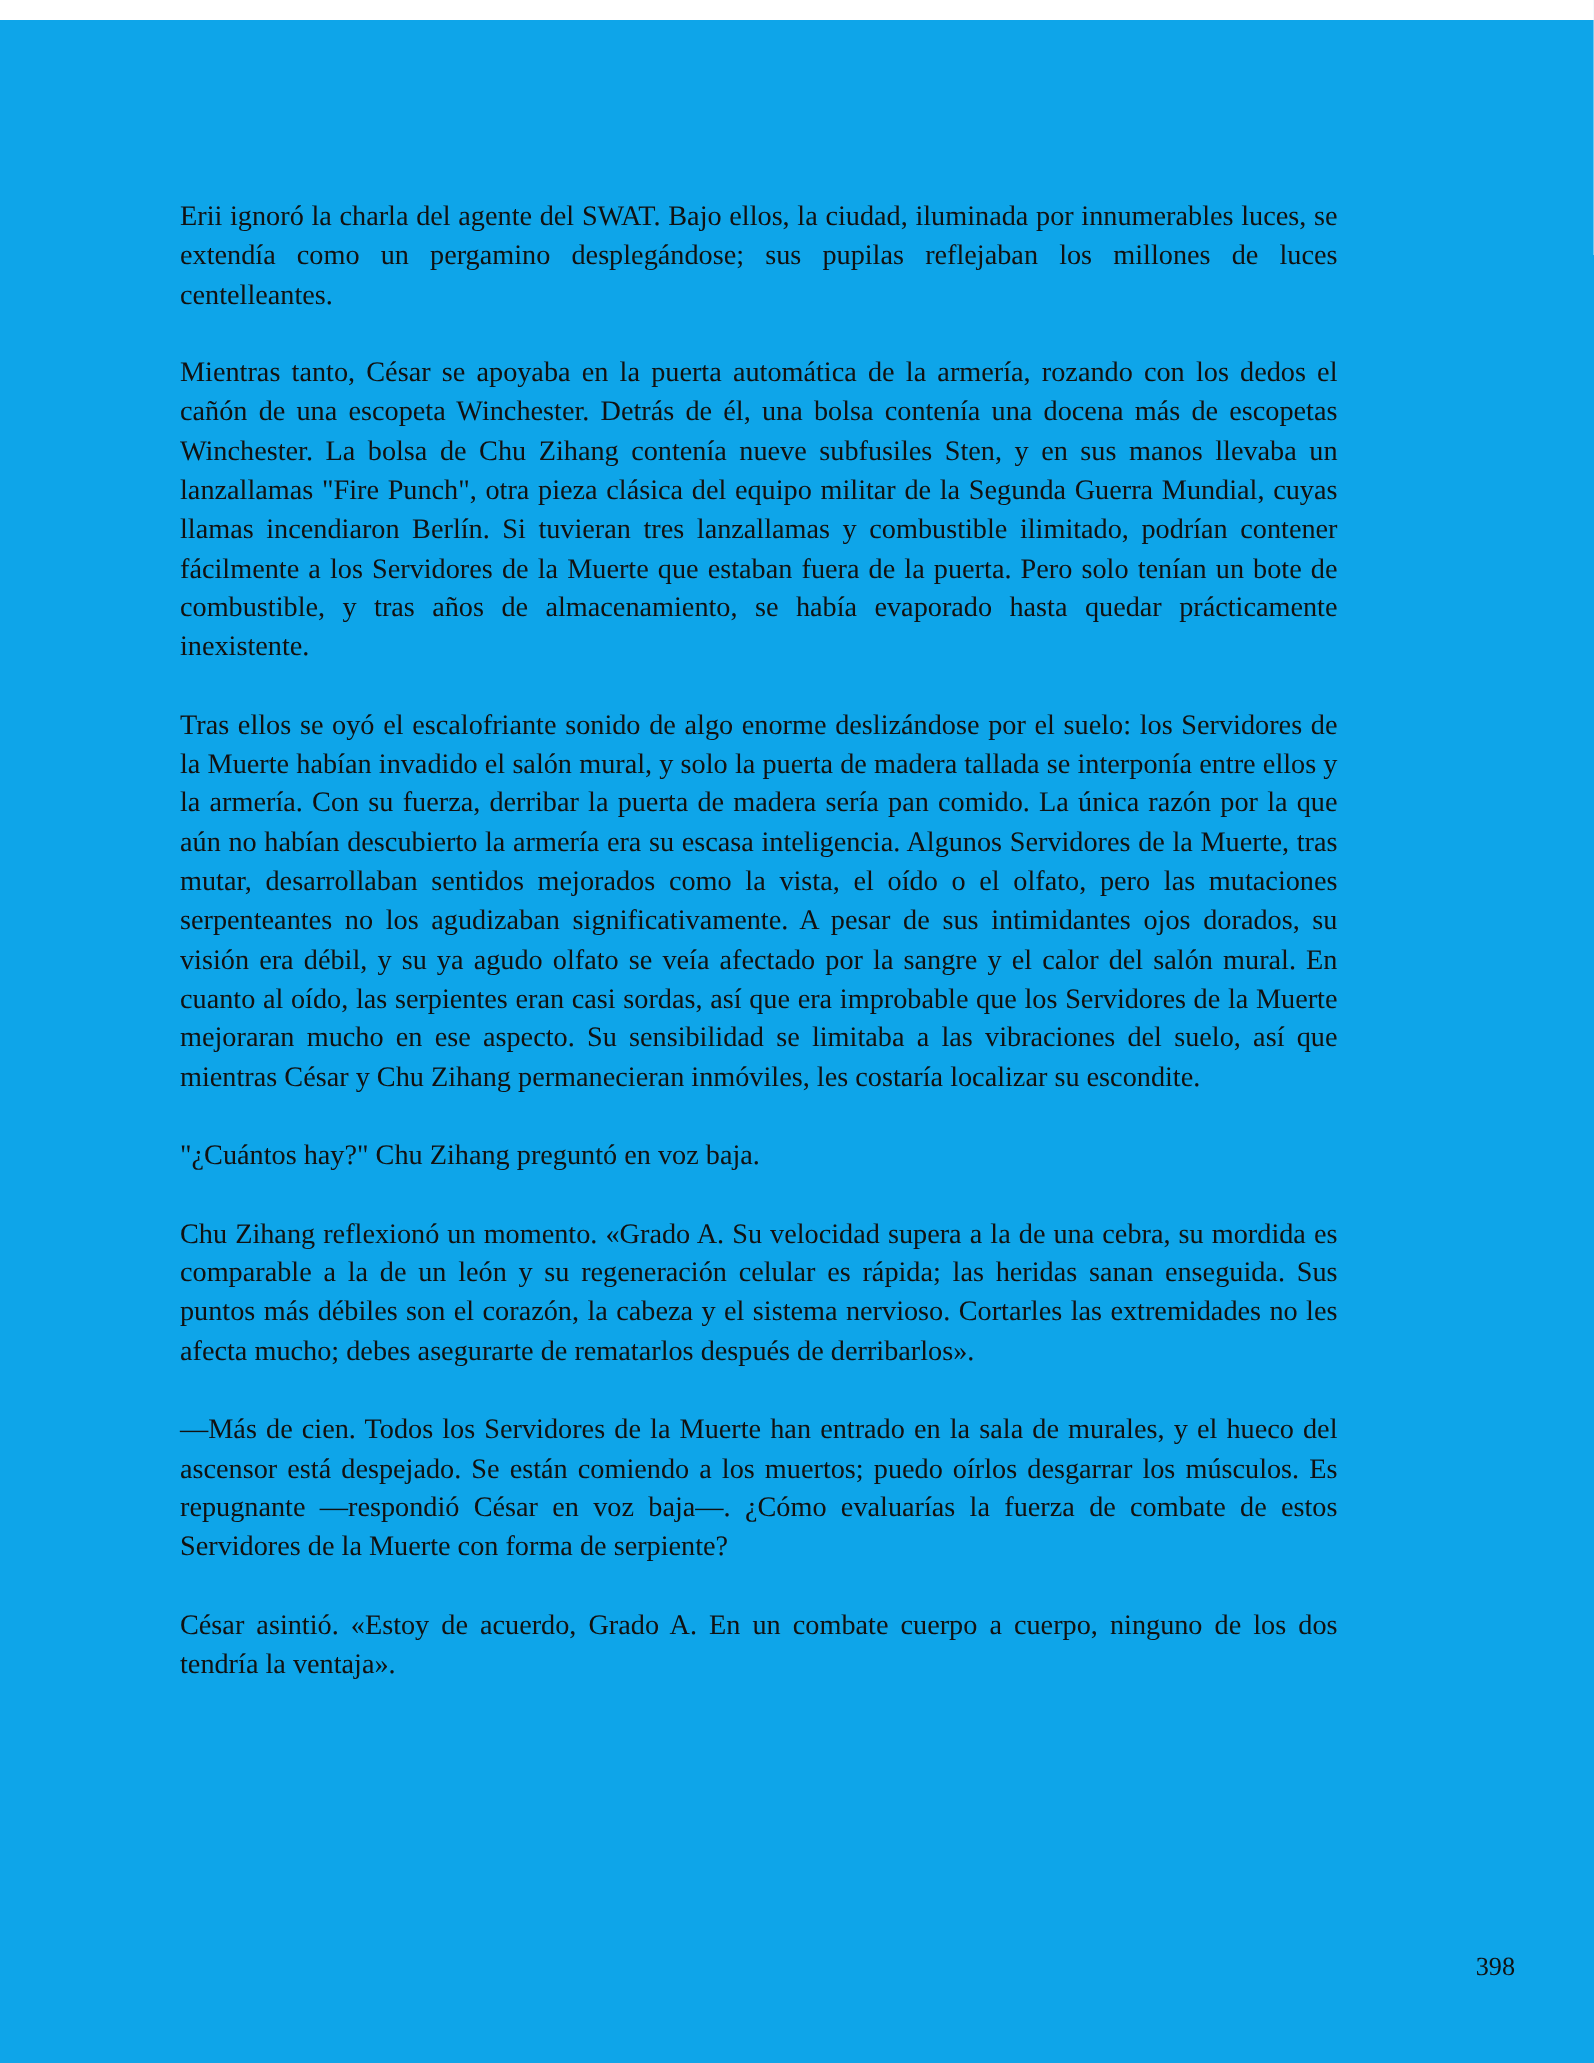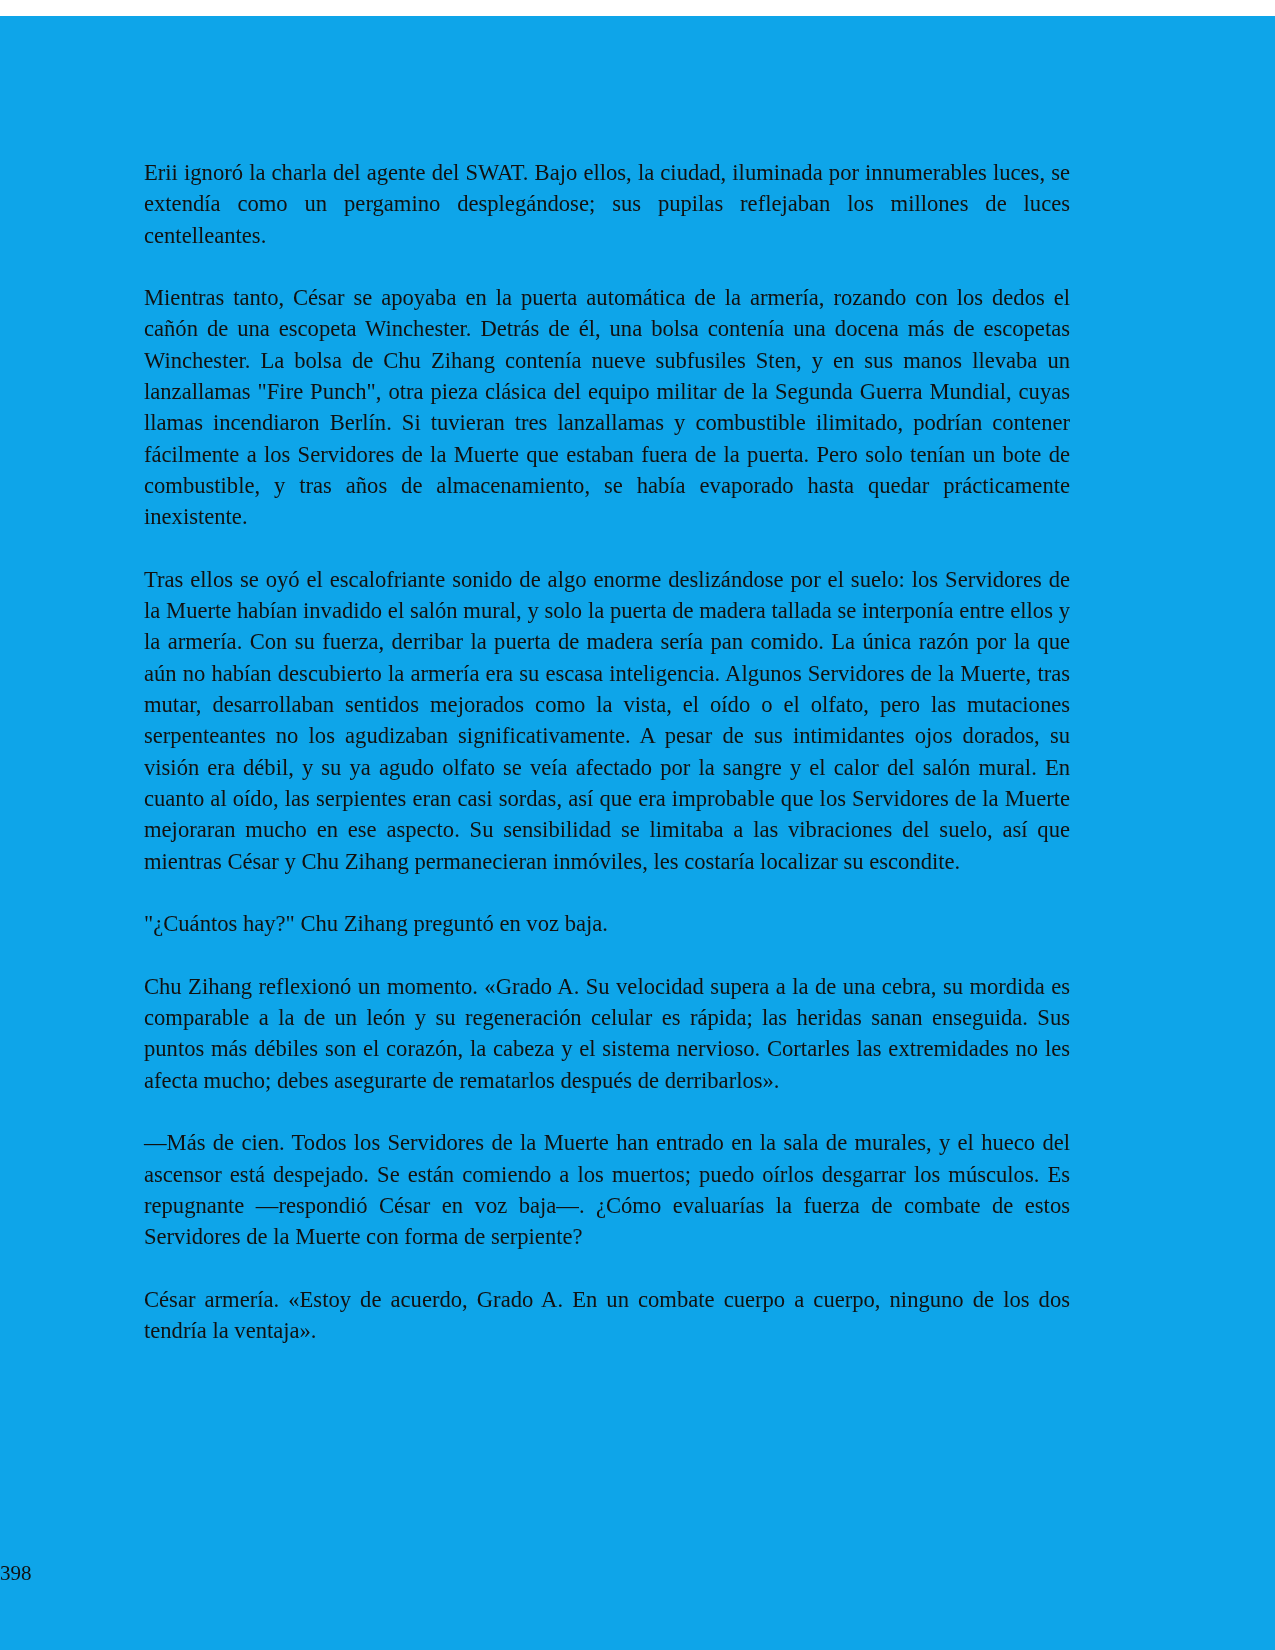--- a/index.html
+++ b/index.html
@@ -38,34 +38,34 @@
       hyphens: none;
     }
     .para:last-child {
       margin-bottom: 0;
     }
     .page-number {
       position: absolute;
       left: 0;
       width: 1212px;
       top: 1545px;
-      text-align: left;
+      text-align: right;
       font-family: "Liberation Serif", serif;
       font-size: 21px;
       line-height: 24px;
       color: #111111;
     }
   </style>
 </head>
 <body>
 
 <div class="page">
   <div class="body-text">
     <p class="para">Erii ignoró la charla del agente del SWAT. Bajo ellos, la ciudad, iluminada por innumerables luces, se extendía como un pergamino desplegándose; sus pupilas reflejaban los millones de luces centelleantes.</p>
     <p class="para">Mientras tanto, César se apoyaba en la puerta automática de la armería, rozando con los dedos el cañón de una escopeta Winchester. Detrás de él, una bolsa contenía una docena más de escopetas Winchester. La bolsa de Chu Zihang contenía nueve subfusiles Sten, y en sus manos llevaba un lanzallamas "Fire Punch", otra pieza clásica del equipo militar de la Segunda Guerra Mundial, cuyas llamas incendiaron Berlín. Si tuvieran tres lanzallamas y combustible ilimitado, podrían contener fácilmente a los Servidores de la Muerte que estaban fuera de la puerta. Pero solo tenían un bote de combustible, y tras años de almacenamiento, se había evaporado hasta quedar prácticamente inexistente.</p>
     <p class="para">Tras ellos se oyó el escalofriante sonido de algo enorme deslizándose por el suelo: los Servidores de la Muerte habían invadido el salón mural, y solo la puerta de madera tallada se interponía entre ellos y la armería. Con su fuerza, derribar la puerta de madera sería pan comido. La única razón por la que aún no habían descubierto la armería era su escasa inteligencia. Algunos Servidores de la Muerte, tras mutar, desarrollaban sentidos mejorados como la vista, el oído o el olfato, pero las mutaciones serpenteantes no los agudizaban significativamente. A pesar de sus intimidantes ojos dorados, su visión era débil, y su ya agudo olfato se veía afectado por la sangre y el calor del salón mural. En cuanto al oído, las serpientes eran casi sordas, así que era improbable que los Servidores de la Muerte mejoraran mucho en ese aspecto. Su sensibilidad se limitaba a las vibraciones del suelo, así que mientras César y Chu Zihang permanecieran inmóviles, les costaría localizar su escondite.</p>
     <p class="para">"¿Cuántos hay?" Chu Zihang preguntó en voz baja.</p>
     <p class="para">Chu Zihang reflexionó un momento. «Grado A. Su velocidad supera a la de una cebra, su mordida es comparable a la de un león y su regeneración celular es rápida; las heridas sanan enseguida. Sus puntos más débiles son el corazón, la cabeza y el sistema nervioso. Cortarles las extremidades no les afecta mucho; debes asegurarte de rematarlos después de derribarlos».</p>
     <p class="para">—Más de cien. Todos los Servidores de la Muerte han entrado en la sala de murales, y el hueco del ascensor está despejado. Se están comiendo a los muertos; puedo oírlos desgarrar los músculos. Es repugnante —respondió César en voz baja—. ¿Cómo evaluarías la fuerza de combate de estos Servidores de la Muerte con forma de serpiente?</p>
-    <p class="para">César armería. «Estoy de acuerdo, Grado A. En un combate cuerpo a cuerpo, ninguno de los dos tendría la ventaja».</p>
+    <p class="para">César asintió. «Estoy de acuerdo, Grado A. En un combate cuerpo a cuerpo, ninguno de los dos tendría la ventaja».</p>
   </div>
   <div class="page-number">398</div>
 </div>
 
 </body></html>

